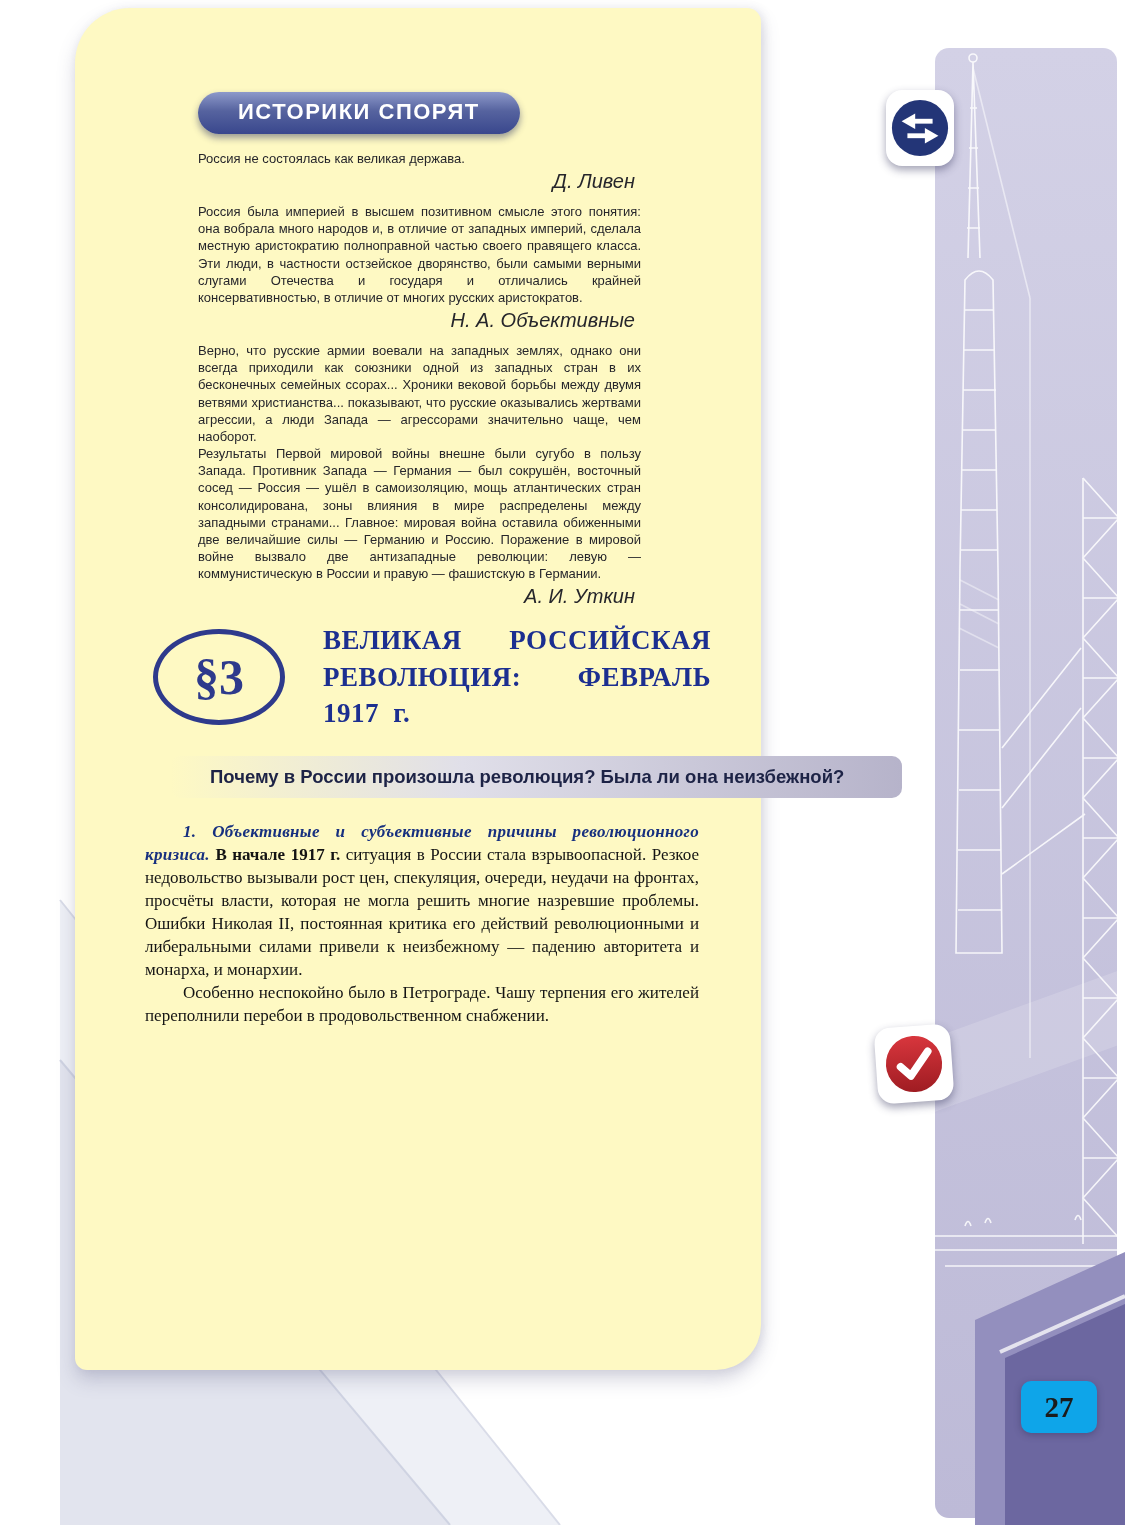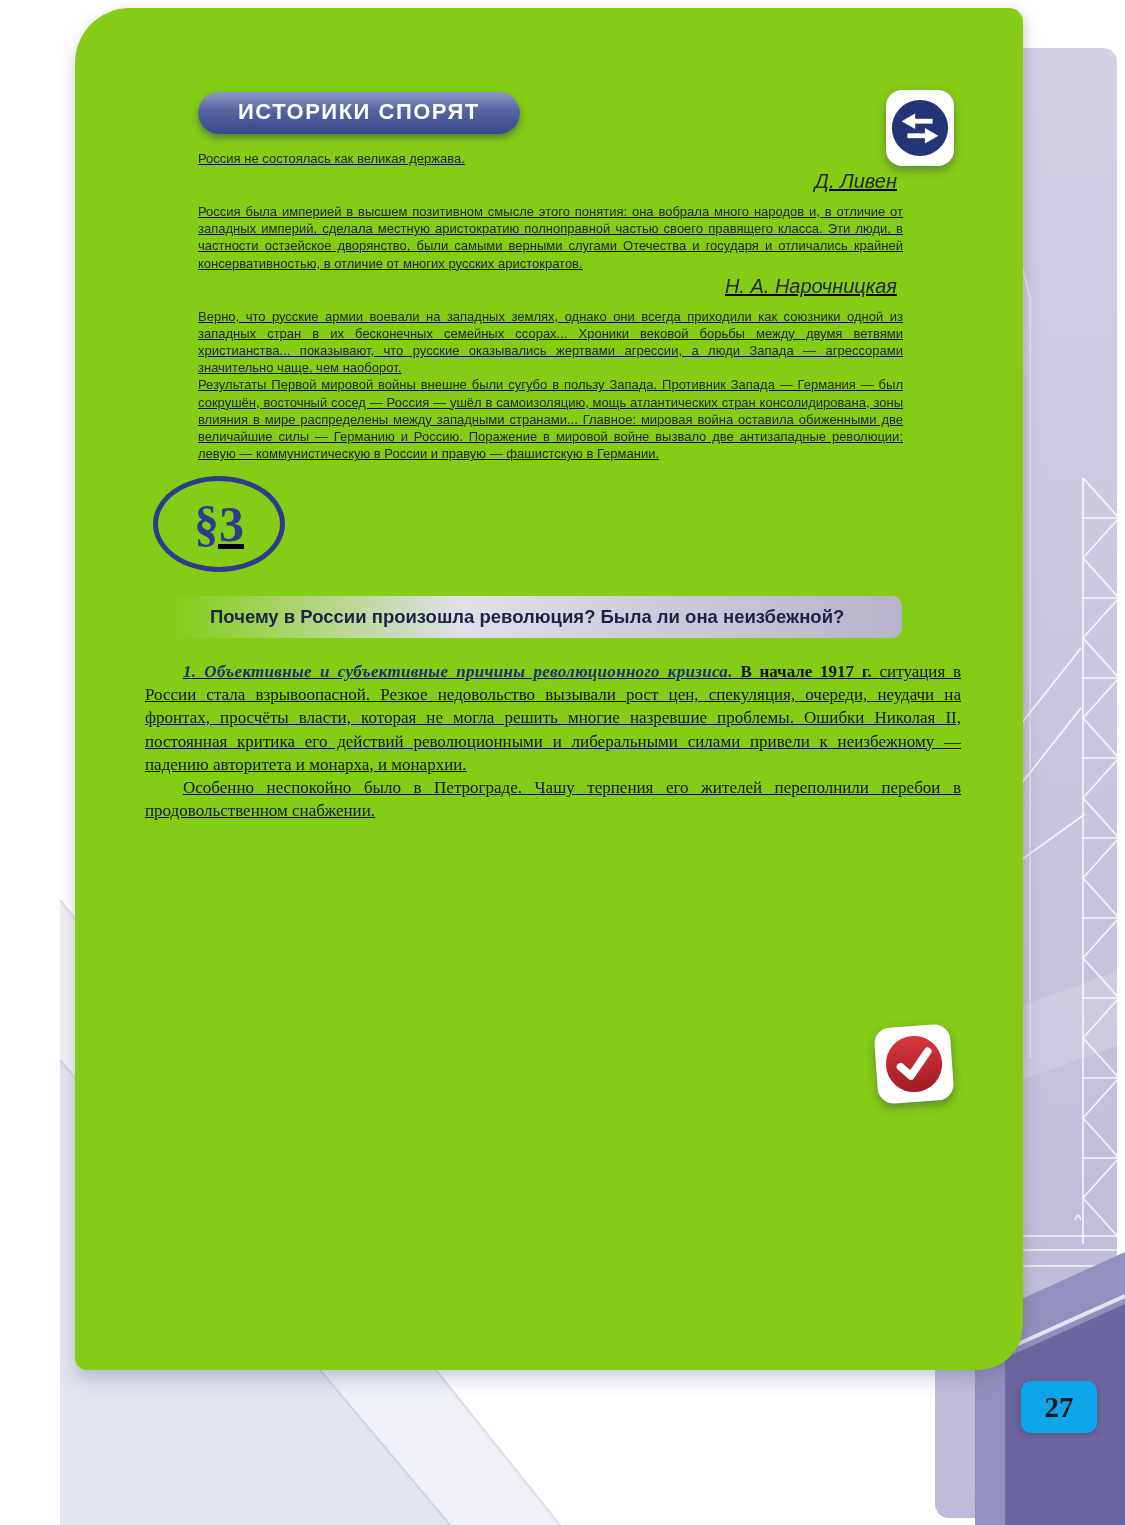--- a/index.html
+++ b/index.html
@@ -3,23 +3,23 @@
 <meta charset="utf-8">
 <style>
   html,body{margin:0;padding:0;background:#ffffff;}
   .canvas{position:relative;width:1125px;height:1525px;margin:0 auto;overflow:hidden;
           background:#ffffff;font-family:"Liberation Sans","DejaVu Sans",sans-serif;}
 
   
   .bg-svg{position:absolute;left:0;top:0;z-index:0;}
 
   
-  .page{position:absolute;left:75px;top:8px;width:948px;height:1362px;background:#84cc16;
+  .page{position:absolute;left:75px;top:8px;width:686px;height:1362px;background:#fef9c3;
         border-radius:55px 14px 45px 12px;z-index:1;
-        box-shadow:0 10px 18px rgba(90,90,130,.25), 3px 0 8px rgba(90,90,130,.10);text-decoration:underline;}
+        box-shadow:0 10px 18px rgba(90,90,130,.25), 3px 0 8px rgba(90,90,130,.10);}
 
   
   .badge{display:inline-block;margin:84px 0 0 123px;padding:7px 40px 9px 40px;
          background:linear-gradient(180deg,#8d99ca 0%,#56639f 45%,#39478d 100%);
          border-radius:22px;color:#ffffff;font-weight:700;font-size:22px;letter-spacing:1.5px;
          box-shadow:0 4px 7px rgba(30,40,90,.45);}
 
   
   .quotes{margin:16px 120px 0 123px;}
   .q-text{margin:0;font-size:13px;line-height:1.32;text-align:justify;color:#26262b;}
@@ -117,32 +117,34 @@
 
     <div class="badge">ИСТОРИКИ СПОРЯТ</div>
 
     <div class="quotes">
       <div>
         <p class="q-text">Россия не состоялась как великая держава.</p>
         <p class="q-author">Д. Ливен</p>
       </div>
       <div>
         <p class="q-text">Россия была империей в высшем позитивном смысле этого понятия: она вобрала много народов и, в отличие от западных империй, сделала местную аристократию полноправной частью своего правящего класса. Эти люди, в частности остзейское дворянство, были самыми верными слугами Отечества и государя и отличались крайней консервативностью, в отличие от многих русских аристократов.</p>
-        <p class="q-author">Н. А. Нарочницкая</p>
+        <p class="q-author">Н. А. Объективные</p>
       </div>
       <div>
         <p class="q-text">Верно, что русские армии воевали на западных землях, однако они всегда приходили как союзники одной из западных стран в их бесконечных семейных ссорах... Хроники вековой борьбы между двумя ветвями христианства... показывают, что русские оказывались жертвами агрессии, а люди Запада — агрессорами значительно чаще, чем наоборот.</p>
       </div>
       <div>
         <p class="q-text">Результаты Первой мировой войны внешне были сугубо в пользу Запада. Противник Запада — Германия — был сокрушён, восточный сосед — Россия — ушёл в самоизоляцию, мощь атлантических стран консолидирована, зоны влияния в мире распределены между западными странами... Главное: мировая война оставила обиженными две величайшие силы — Германию и Россию. Поражение в мировой войне вызвало две антизападные революции: левую — коммунистическую в России и правую — фашистскую в Германии.</p>
+        <p class="q-author">А. И. Уткин</p>
       </div>
     </div>
 
     <div class="section-row">
       <div class="oval">§3</div>
+      <div class="sec-title">ВЕЛИКАЯ РОССИЙСКАЯ РЕВОЛЮЦИЯ: ФЕВРАЛЬ 1917 г.</div>
     </div>
 
     <div class="question-row">
       <div class="question-bar"></div>
       <div class="question-text">Почему в России произошла революция? Была ли она неизбежной?</div>
     </div>
 
     <div class="main-text">
       <p><span class="lead">1. Объективные и субъективные причины революционного кризиса.</span><span class="bdate"> В начале 1917 г. </span><span>ситуация в России стала взрывоопасной. Резкое недовольство вызывали рост цен, спекуляция, очереди, неудачи на фронтах, просчёты власти, которая не могла решить многие назревшие проблемы. Ошибки Николая II, постоянная критика его действий революционными и либеральными силами привели к неизбежному — падению авторитета и монарха, и монархии.</span></p>
       <p>Особенно неспокойно было в Петрограде. Чашу терпения его жителей переполнили перебои в продовольственном снабжении.</p>

